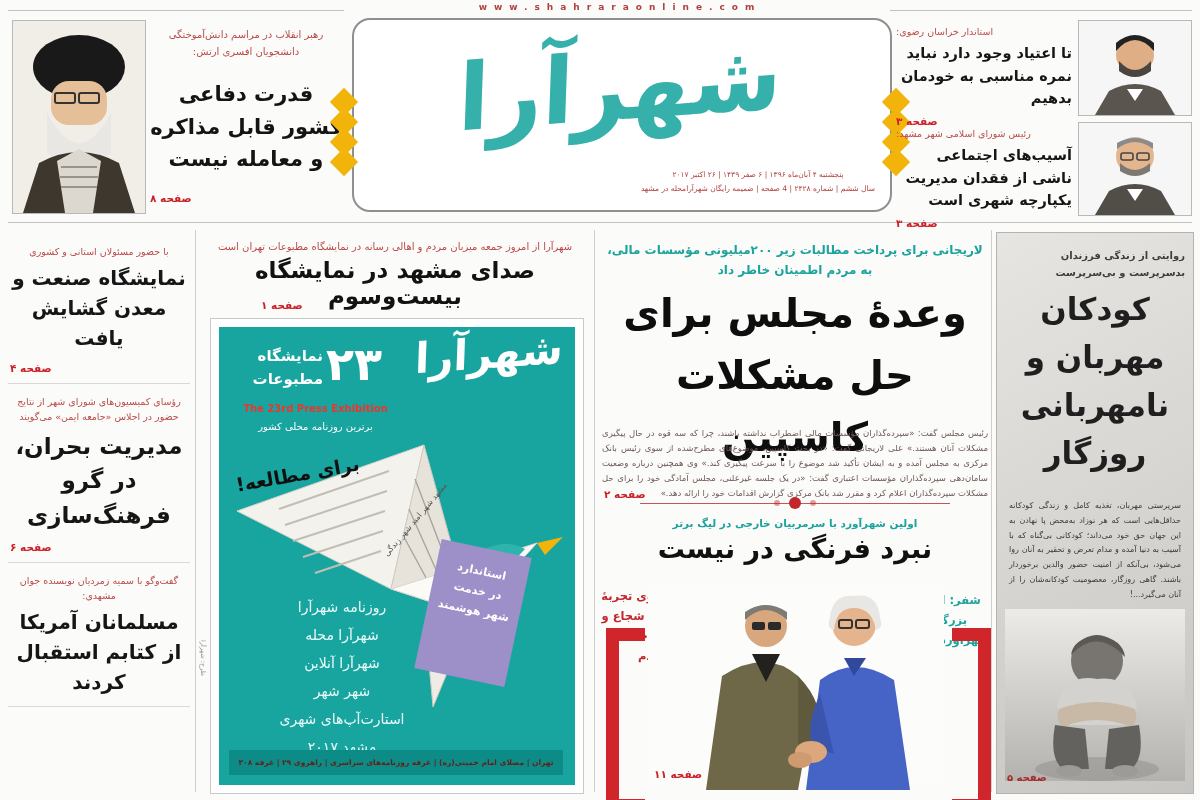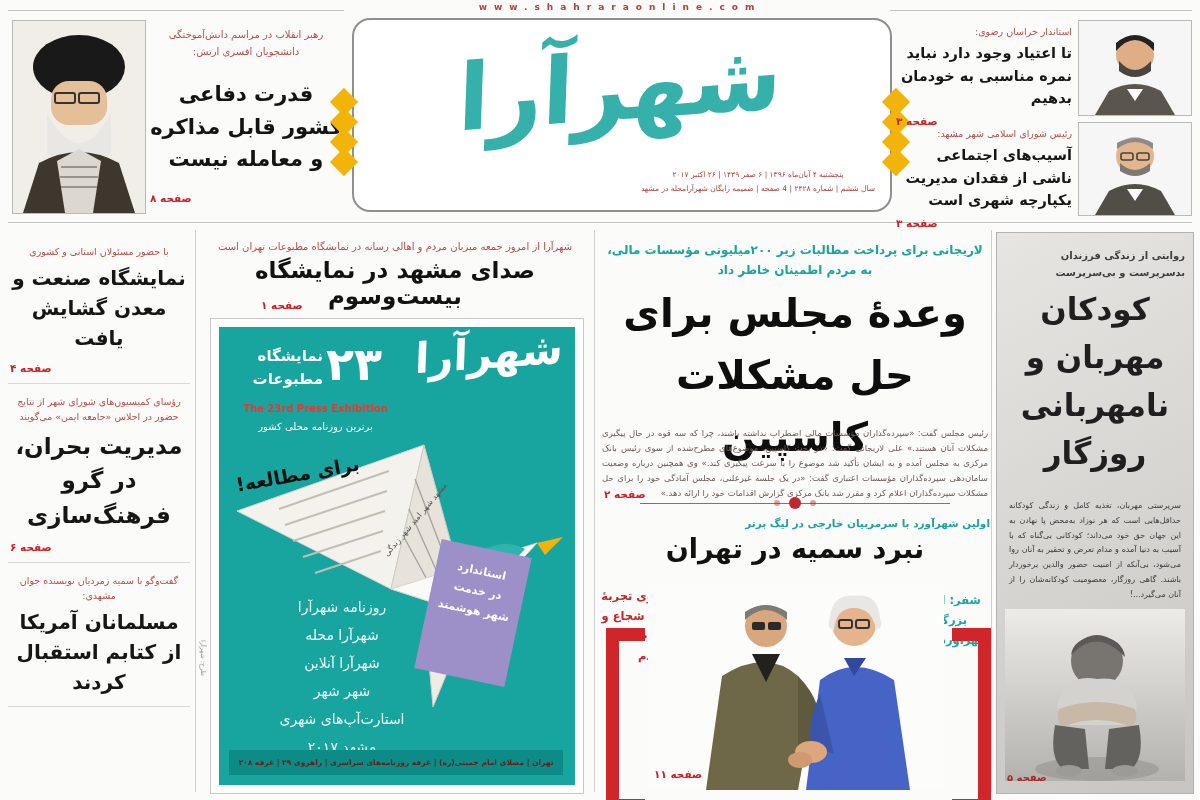--- a/index.html
+++ b/index.html
@@ -45,38 +45,38 @@
   .p-list{position:absolute;left:58px;top:266px;width:130px;text-align:center;color:#ebfbfa;font-size:14px;line-height:2.0;}
   .p-strip{position:absolute;left:10px;bottom:10px;width:334px;height:25px;background:#0d8b87;color:#641f18;
            font-size:7.5px;font-weight:bold;text-align:center;line-height:25px;}
   .p-credit{left:199px;top:640px;writing-mode:vertical-rl;font-size:6.5px;color:#999;}
   
   .m-kicker{left:600px;top:240px;width:390px;text-align:center;font-size:12px;font-weight:bold;color:#1ba39d;line-height:1.7;}
   .m-hl{left:600px;top:282px;width:390px;text-align:center;font-size:40px;font-weight:bold;color:#0e0e0e;line-height:1.55;}
   .m-body{left:602px;top:426px;width:386px;font-size:8.5px;color:#6d5a55;text-align:justify;line-height:1.75;}
   .m-div{left:640px;top:503px;width:310px;height:1px;background:#c4555a;}
   .m-dot{border-radius:50%;background:#c1272d;}
-  .d-kicker{left:600px;top:517px;width:390px;text-align:right;font-size:10.5px;font-weight:bold;color:#1ba39d;}
+  .d-kicker{left:600px;top:517px;width:390px;text-align:center;font-size:10.5px;font-weight:bold;color:#1ba39d;}
   .d-hl{left:600px;top:533px;width:390px;text-align:center;font-size:27px;font-weight:bold;color:#111;}
   .d-quote{width:112px;text-align:center;font-size:11.5px;font-weight:bold;line-height:1.75;}
   .bracket{width:26px;height:158px;}
   .bk-l{border-left:13px solid #d0252b;border-top:13px solid #d0252b;border-bottom:13px solid #d0252b;}
   .bk-r{border-right:13px solid #d0252b;border-top:13px solid #d0252b;border-bottom:13px solid #d0252b;}
   
   .feature{left:996px;top:232px;width:196px;height:560px;border:1px solid #b5b3af;
            background:linear-gradient(150deg,#e7e5e1 0%,#d6d4d0 55%,#c7c5c1 100%);}
   .f-kicker{position:absolute;left:8px;top:14px;width:180px;text-align:right;font-size:10px;font-weight:bold;color:#3d3d3d;line-height:1.7;}
   .f-hl{position:absolute;left:10px;top:52px;width:176px;text-align:center;font-size:31px;font-weight:bold;color:#1f1f1f;line-height:1.55;}
   .f-body{position:absolute;left:12px;top:266px;width:172px;font-size:8px;color:#3a3a3a;text-align:justify;line-height:1.85;}
   .f-photo{position:absolute;left:8px;top:376px;width:180px;height:172px;background:linear-gradient(#edebe7,#b4b2ae);}
   .f-page{position:absolute;left:10px;bottom:10px;font-size:10px;font-weight:bold;color:#a52a2a;}
   .photo-frame{border:1px solid #b9b9b9;background:#f4f3f1;overflow:hidden;}
   .tl-kicker{left:150px;top:26px;width:192px;text-align:center;font-size:10px;color:#b94a48;line-height:1.7;}
   .tl-hl{left:150px;top:78px;width:192px;text-align:center;font-size:21px;font-weight:bold;color:#141414;line-height:1.55;}
-  .tr-txt .kicker{font-size:9.5px;text-align:right;}
+  .tr-txt .kicker{font-size:9.5px;text-align:left;}
   .tr-txt .hl{display:block;font-size:14.5px;line-height:1.55;text-align:right;margin-top:3px;}
   .tr-txt .page-tag{margin-top:5px;}
 </style>
 </head>
 <body>
 
 <div id="paper">
 
   <div class="abs rule-h" style="left:8px;top:10px;width:336px;"></div>
   <div class="abs rule-h" style="left:890px;top:10px;width:302px;"></div>
@@ -226,21 +226,21 @@
   <div class="abs m-hl">وعدهٔ مجلس برای حل مشکلات کاسپین</div>
   <div class="abs m-body">رئیس مجلس گفت: «سپرده‌گذاران مؤسسات مالی اضطراب نداشته باشند، چرا که سه قوه در حال پیگیری مشکلات آنان هستند.» علی لاریجانی گفت: «در بحث کاسپین، موضوع‌های مطرح‌شده از سوی رئیس بانک مرکزی به مجلس آمده و به ایشان تأکید شد موضوع را با سرعت پیگیری کند.» وی همچنین درباره وضعیت سامان‌دهی سپرده‌گذاران مؤسسات اعتباری گفت: «در یک جلسه غیرعلنی، مجلس آمادگی خود را برای حل مشکلات سپرده‌گذاران اعلام کرد و مقرر شد بانک مرکزی گزارش اقدامات خود را ارائه دهد.»</div>
   <div class="abs page-tag" style="left:604px;top:488px;width:80px;">صفحه ۲</div>
 
   <div class="abs m-div"></div>
   <div class="abs m-dot" style="left:789px;top:497px;width:12px;height:12px;"></div>
   <div class="abs m-dot" style="left:774px;top:500px;width:6px;height:6px;opacity:.45;"></div>
   <div class="abs m-dot" style="left:810px;top:500px;width:6px;height:6px;opacity:.45;"></div>
 
   <div class="abs d-kicker">اولین شهرآورد با سرمربیان خارجی در لیگ برتر</div>
-  <div class="abs d-hl">نبرد سمیه در تهران</div>
+  <div class="abs d-hl">نبرد فرنگی در نیست</div>
   <div class="abs d-quote red" style="left:596px;top:586px;">برانکو: روی تجربهٔ سیدجلال، شجاع و ماهینی حساب کردم</div>
   <div class="abs d-quote teal" style="left:886px;top:590px;width:106px;">شفر: این بازی بزرگ‌ترین شهرآورد آسیاست</div>
 
   <div class="abs" style="left:648px;top:584px;width:296px;height:206px;background:#fdfdfc;">
     <svg width="296" height="206" viewBox="0 0 296 206">
       <rect width="296" height="206" fill="#fcfcfb"></rect>
       <circle cx="118" cy="42" r="21" fill="#d9a77e"></circle>
       <path d="M97 36 Q118 16 139 36 L139 28 Q118 14 97 28 Z" fill="#7e7a74"></path>
       <rect x="104" y="38" width="13" height="8" rx="2" fill="#2a2a2a"></rect>
       <rect x="120" y="38" width="13" height="8" rx="2" fill="#2a2a2a"></rect>

